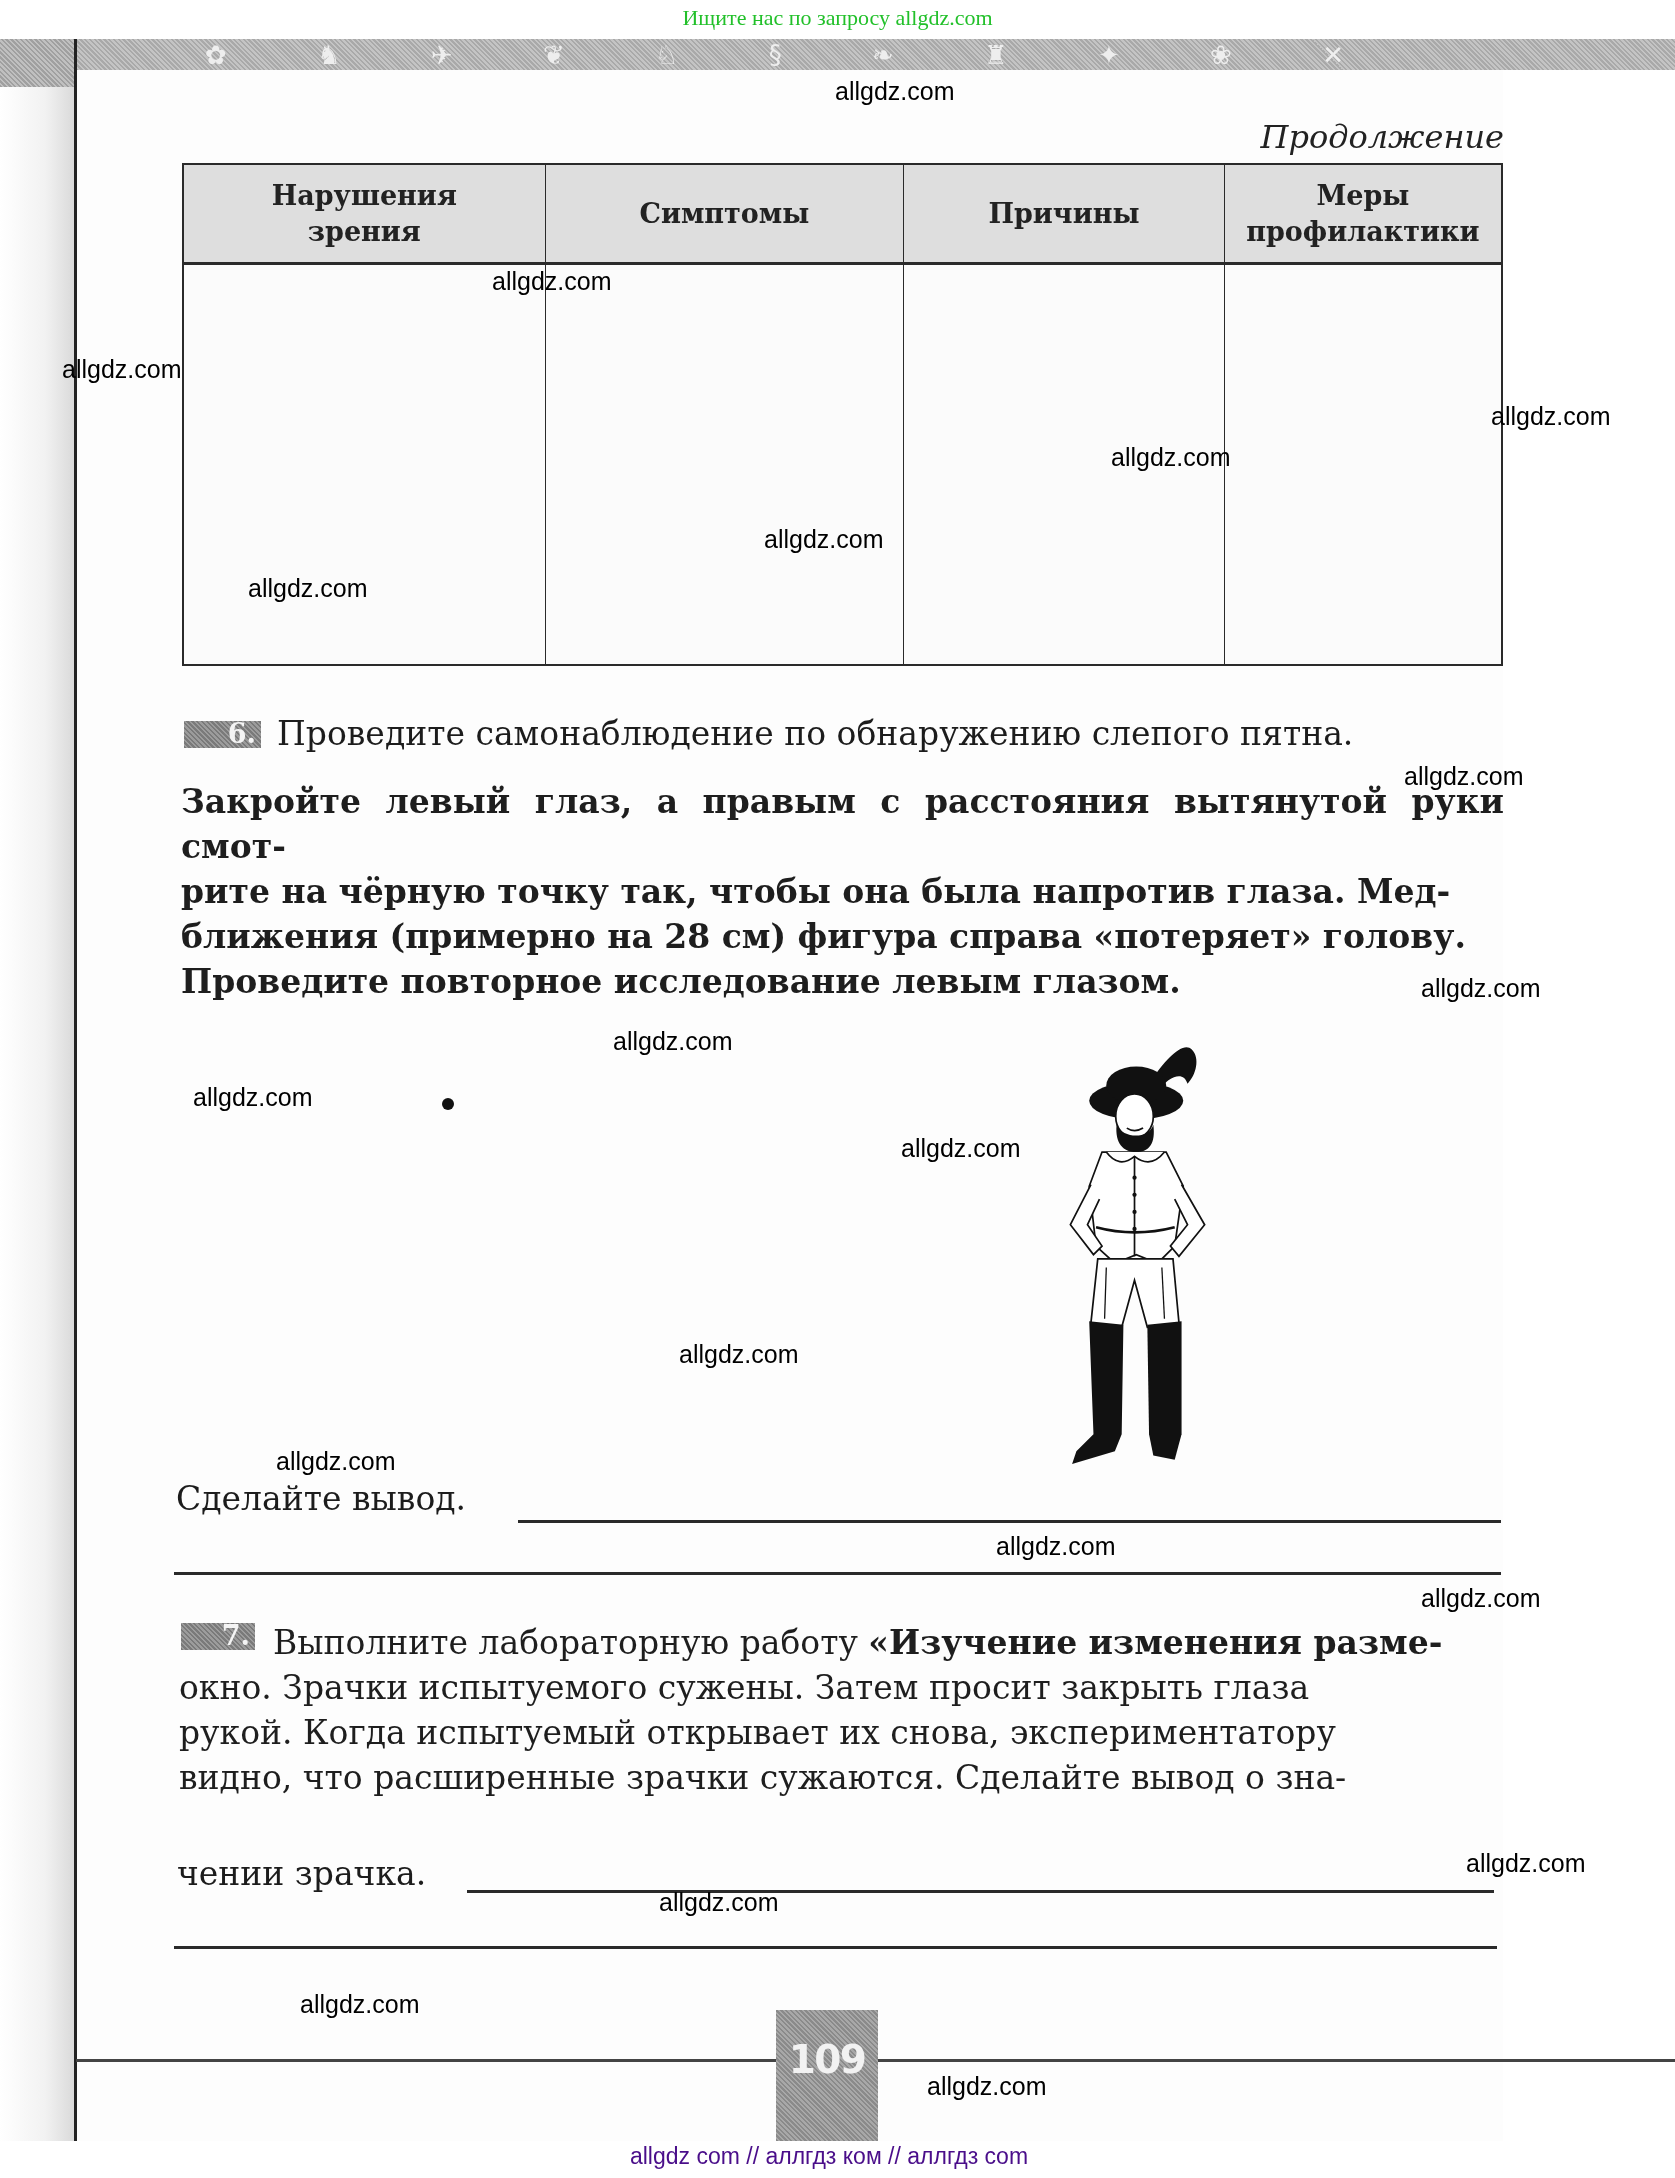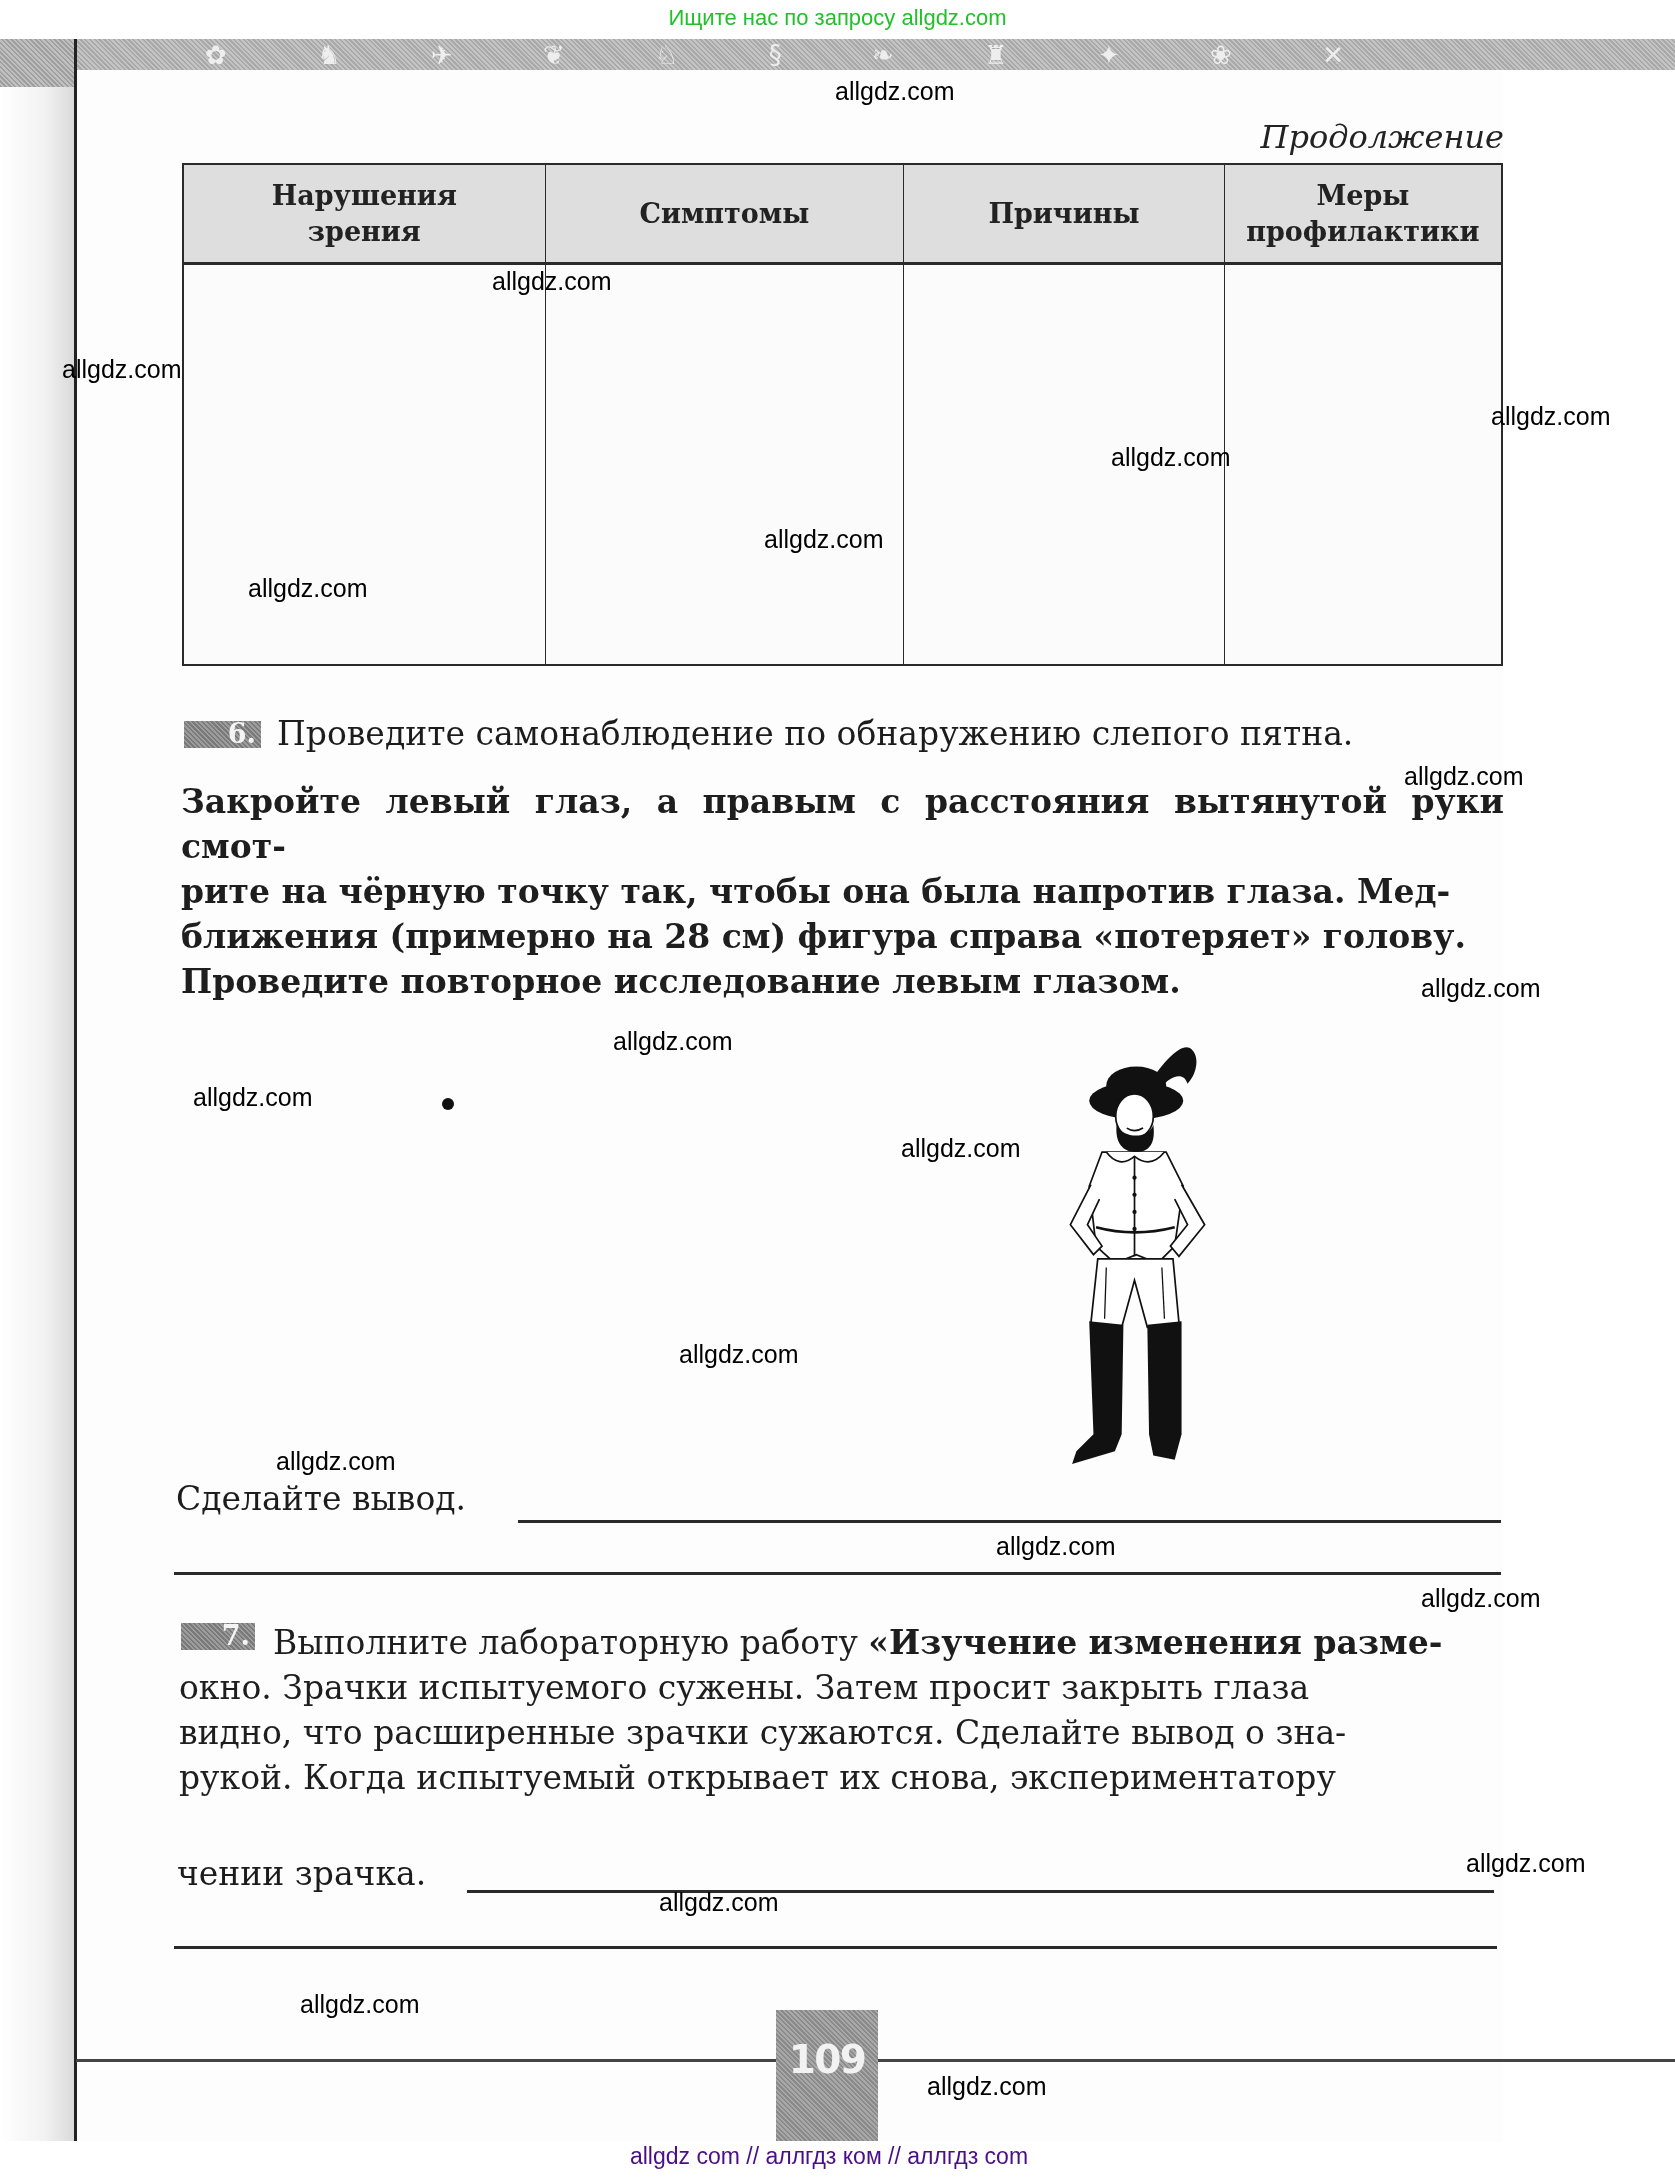--- a/index.html
+++ b/index.html
@@ -1,19 +1,19 @@
 <!DOCTYPE html>
 <html style="font-size:13.7px"><head>
 <meta charset="utf-8">
 <style>
   html, body { margin:0; padding:0; }
   body { width:1675px; height:2179px; position:relative; background:#ffffff; overflow:hidden;
          font-family:"DejaVu Serif", serif; color:#1c1c1c; }
   .abs { position:absolute; }
-  .site-top { top:5.1px; left:0; width:1675px; text-align:center; font-family:Liberation Sans, sans-serif;
+  .site-top { top:5.1px; left:0; width:1675px; text-align:center; font-family:Liberation Serif, serif;
               font-size:22px; color:#22c02a; }
   .site-bottom { top:2143px; left:0; width:1658px; text-align:center; font-family:"Liberation Sans", sans-serif;
                  font-size:23px; color:#4a0e8a; }
   .page { left:0; top:39px; width:1675px; height:2102px; background:#fdfdfd; }
   .page-left-shade { left:0; top:39px; width:75px; height:2102px;
                      background:linear-gradient(90deg,#ffffff 0%,#f2f2f2 60%,#d9d9d9 100%); }
   .spine { left:74px; top:39px; width:2.6px; height:2102px; background:#222; }
   .banner { left:76px; top:39px; width:1599px; height:31px;
             background:repeating-linear-gradient(45deg,#a9a9a9 0 1.7px,#c4c4c4 1.7px 3.4px); }
   .banner-left { left:0; top:39px; width:76px; height:48px;
@@ -151,22 +151,22 @@
 </div>
 
 <div class="abs conclude">Сделайте вывод.</div>
 <div class="abs hline" style="left:518px;top:1520px;width:983px"></div>
 <div class="abs hline" style="left:174px;top:1572px;width:1327px"></div>
 
 <div class="abs badge" style="left:181px;top:1623px;width:74px">7.</div>
 <div class="abs task-text task7">
   <p class="line1"><span>Выполните лабораторную работу </span><b>«Изучение изменения разме-</b></p>
   <p>окно. Зрачки испытуемого сужены. Затем просит закрыть глаза</p>
+  <p>рукой. Когда испытуемый открывает их снова, экспериментатору</p>
   <p>видно, что расширенные зрачки сужаются. Сделайте вывод о зна-</p>
-  <p>рукой. Когда испытуемый открывает их снова, экспериментатору</p>
 </div>
 <div class="abs pupil-label">чении зрачка.</div>
 <div class="abs hline" style="left:467px;top:1890px;width:1027px"></div>
 <div class="abs hline" style="left:174px;top:1946px;width:1323px"></div>
 
 <div class="abs bottom-rule"></div>
 <div class="abs pagebox"></div>
 <div class="abs pagenum">109</div>
 
 <div id="wm-layer">

